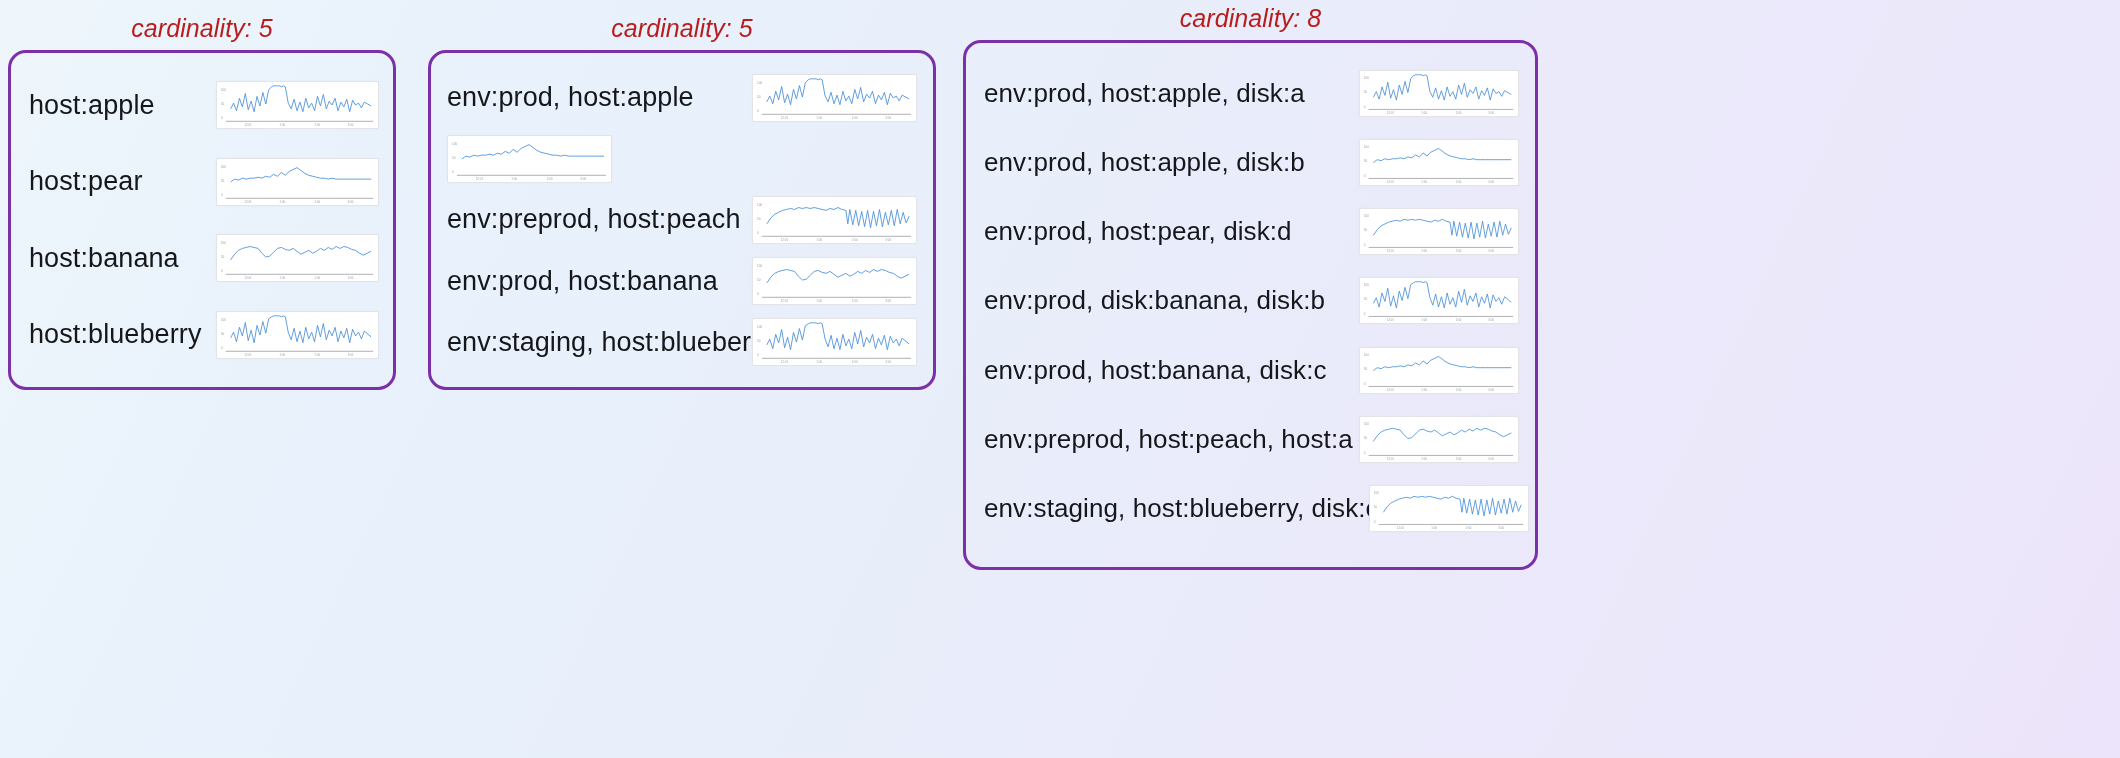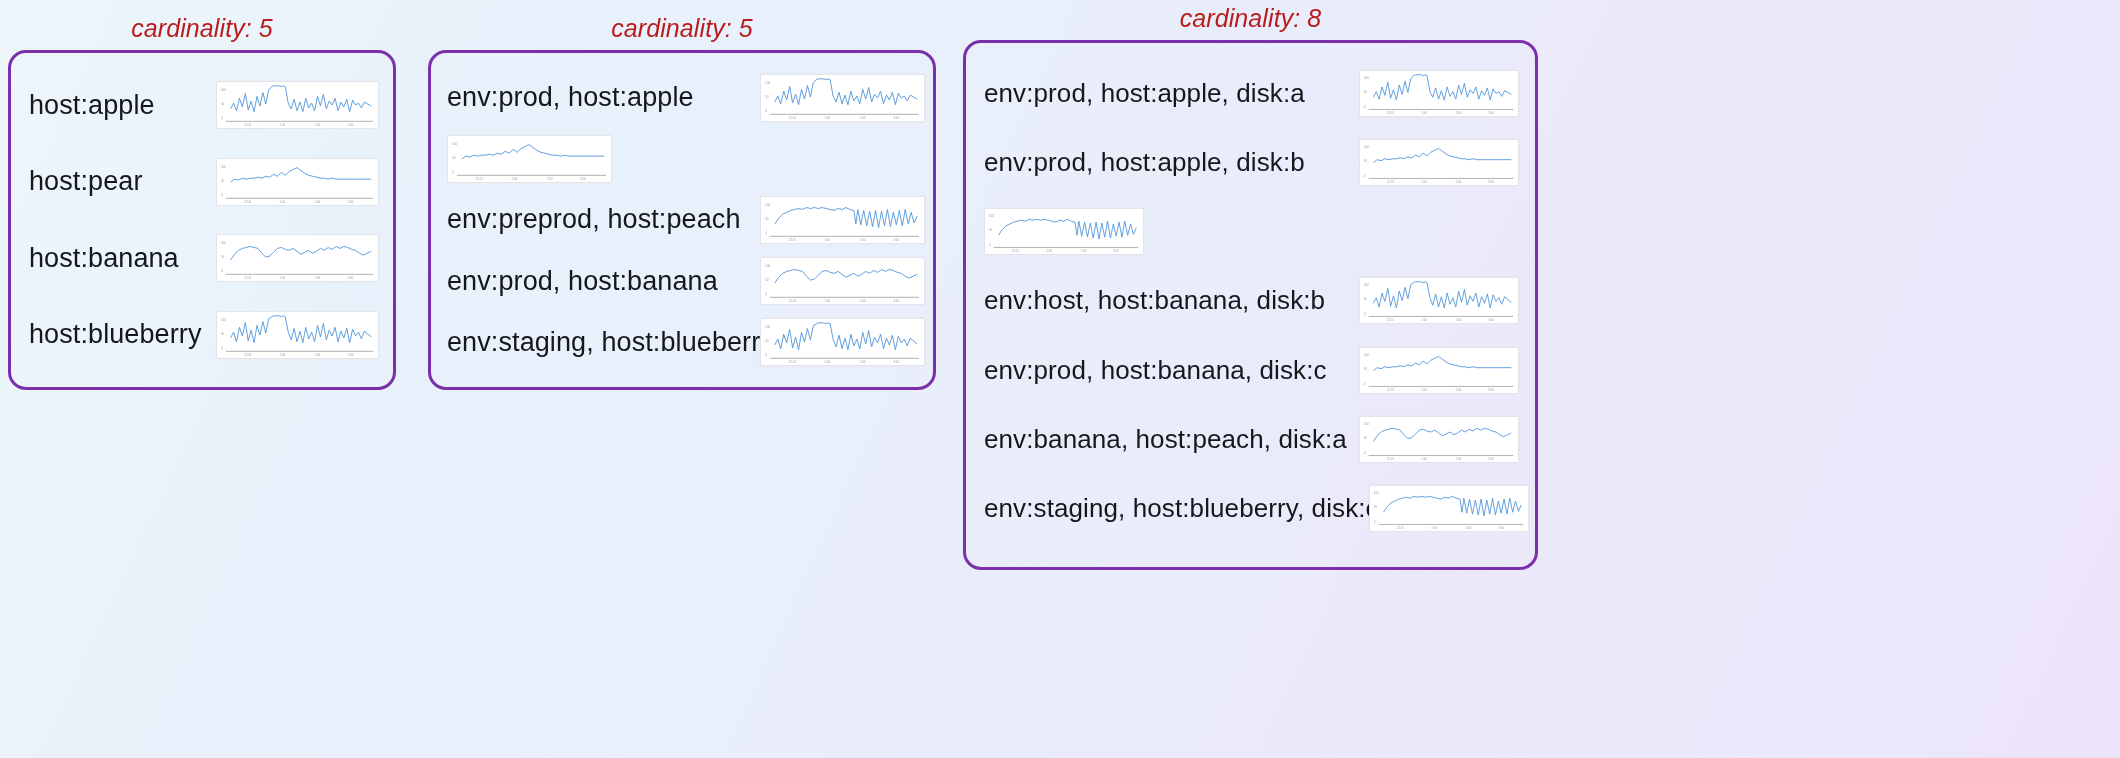--- a/index.html
+++ b/index.html
@@ -52,21 +52,20 @@
     box-sizing: border-box;
     display: flex;
     flex-direction: column;
     justify-content: space-around;
     background: transparent;
   }
 
   .row {
     display: flex;
     align-items: center;
-    justify-content: space-between;
   }
 
   .row-label {
     font-size: 27px;
     color: #15171a;
     white-space: nowrap;
     letter-spacing: 0.1px;
   }
 
   
@@ -305,37 +304,38 @@
             <text x="28" y="46" font-size="3" fill="#9aa0a6">12:01</text>
             <text x="64" y="46" font-size="3" fill="#9aa0a6">1:00</text>
             <text x="100" y="46" font-size="3" fill="#9aa0a6">2:00</text>
             <text x="134" y="46" font-size="3" fill="#9aa0a6">3:00</text>
           </svg>
         </span>
       </div>
 
 
       <div class="row">
+        <span class="row-label">env:prod, host:pear, disk:d</span>
         <span class="spark">
           <svg viewBox="0 0 165 48" preserveAspectRatio="none">
             <text x="4" y="9" font-size="3.2" fill="#9aa0a6">100</text>
             <text x="4" y="24" font-size="3.2" fill="#9aa0a6">50</text>
             <text x="4" y="39" font-size="3.2" fill="#9aa0a6">0</text>
             <polyline fill="none" stroke="#4a90d9" stroke-width="0.9" points="14,28 18,22 22,18 26,16 30,14 34,13 38,12 42,13 46,11 50,12 54,11 58,12 62,11 66,12 70,13 74,14 78,12 82,13 86,11 90,13 94,14 96,28 98,13 101,29 104,14 107,30 110,15 113,31 116,14 119,32 122,15 125,30 128,13 131,31 134,16 137,29 140,14 143,30 146,13 149,28 152,16 155,27 158,20"></polyline>
             <line x1="9" y1="41" x2="160" y2="41" stroke="#8a8a92" stroke-width="0.7"></line>
             <text x="28" y="46" font-size="3" fill="#9aa0a6">12:01</text>
             <text x="64" y="46" font-size="3" fill="#9aa0a6">1:00</text>
             <text x="100" y="46" font-size="3" fill="#9aa0a6">2:00</text>
             <text x="134" y="46" font-size="3" fill="#9aa0a6">3:00</text>
           </svg>
         </span>
       </div>
 
       <div class="row">
-        <span class="row-label">env:host, host:banana, disk:b</span>
+        <span class="row-label">env:prod, disk:banana, disk:b</span>
         <span class="spark">
           <svg viewBox="0 0 165 48" preserveAspectRatio="none">
             <text x="4" y="9" font-size="3.2" fill="#9aa0a6">100</text>
             <text x="4" y="24" font-size="3.2" fill="#9aa0a6">50</text>
             <text x="4" y="39" font-size="3.2" fill="#9aa0a6">0</text>
             <polyline fill="none" stroke="#4a90d9" stroke-width="0.9" points="14,27 17,21 20,31 23,16 26,25 29,11 32,30 35,19 38,32 41,14 44,24 47,10 50,22 53,7 56,5 58,4 60,4 62,4 64,4 66,5 68,4 70,5 73,21 76,29 79,17 82,31 85,20 88,32 91,16 94,28 97,21 100,31 103,14 106,26 109,12 112,29 115,19 118,25 121,16 124,31 127,20 130,27 133,17 136,32 139,18 142,25 145,21 148,28 151,20 158,26"></polyline>
             <line x1="9" y1="41" x2="160" y2="41" stroke="#8a8a92" stroke-width="0.7"></line>
             <text x="28" y="46" font-size="3" fill="#9aa0a6">12:01</text>
             <text x="64" y="46" font-size="3" fill="#9aa0a6">1:00</text>
             <text x="100" y="46" font-size="3" fill="#9aa0a6">2:00</text>
@@ -355,21 +355,21 @@
             <line x1="9" y1="41" x2="160" y2="41" stroke="#8a8a92" stroke-width="0.7"></line>
             <text x="28" y="46" font-size="3" fill="#9aa0a6">12:01</text>
             <text x="64" y="46" font-size="3" fill="#9aa0a6">1:00</text>
             <text x="100" y="46" font-size="3" fill="#9aa0a6">2:00</text>
             <text x="134" y="46" font-size="3" fill="#9aa0a6">3:00</text>
           </svg>
         </span>
       </div>
 
       <div class="row">
-        <span class="row-label">env:banana, host:peach, disk:a</span>
+        <span class="row-label">env:preprod, host:peach, host:a</span>
         <span class="spark">
           <svg viewBox="0 0 165 48" preserveAspectRatio="none">
             <text x="4" y="9" font-size="3.2" fill="#9aa0a6">100</text>
             <text x="4" y="24" font-size="3.2" fill="#9aa0a6">50</text>
             <text x="4" y="39" font-size="3.2" fill="#9aa0a6">0</text>
             <polyline fill="none" stroke="#4a90d9" stroke-width="0.9" points="14,26 18,20 22,16 26,14 30,13 34,12 38,13 42,14 46,19 50,23 54,22 58,18 62,14 66,13 70,15 74,16 78,14 82,17 86,20 90,18 94,16 98,19 102,17 106,14 110,16 114,13 118,15 122,12 126,14 130,12 134,13 138,15 142,16 146,19 150,21 154,19 158,17"></polyline>
             <line x1="9" y1="41" x2="160" y2="41" stroke="#8a8a92" stroke-width="0.7"></line>
             <text x="28" y="46" font-size="3" fill="#9aa0a6">12:01</text>
             <text x="64" y="46" font-size="3" fill="#9aa0a6">1:00</text>
             <text x="100" y="46" font-size="3" fill="#9aa0a6">2:00</text>

